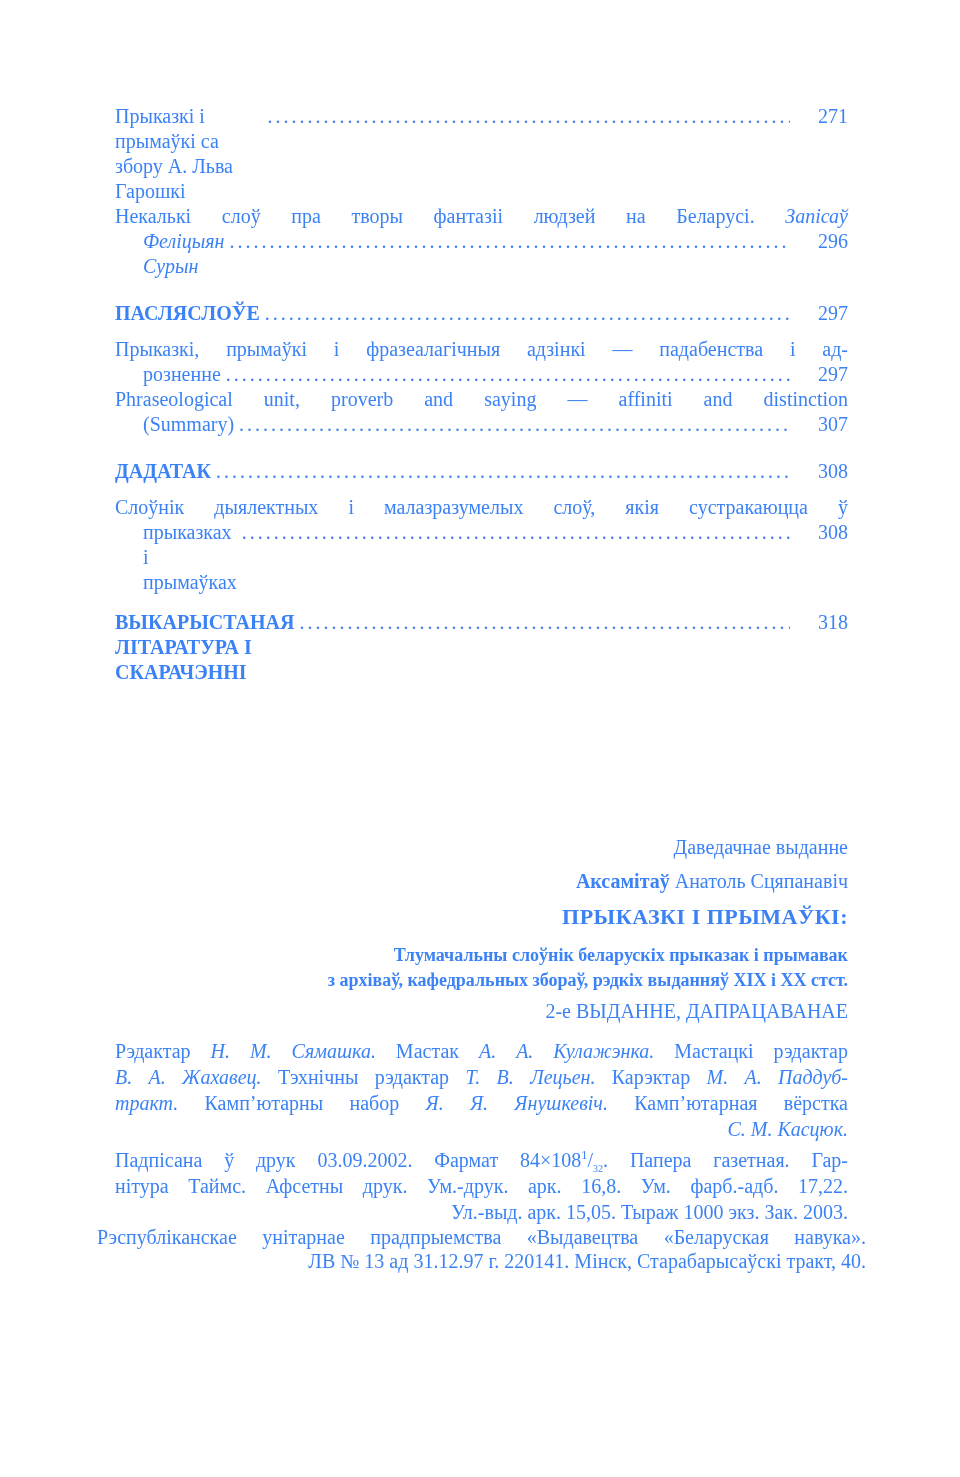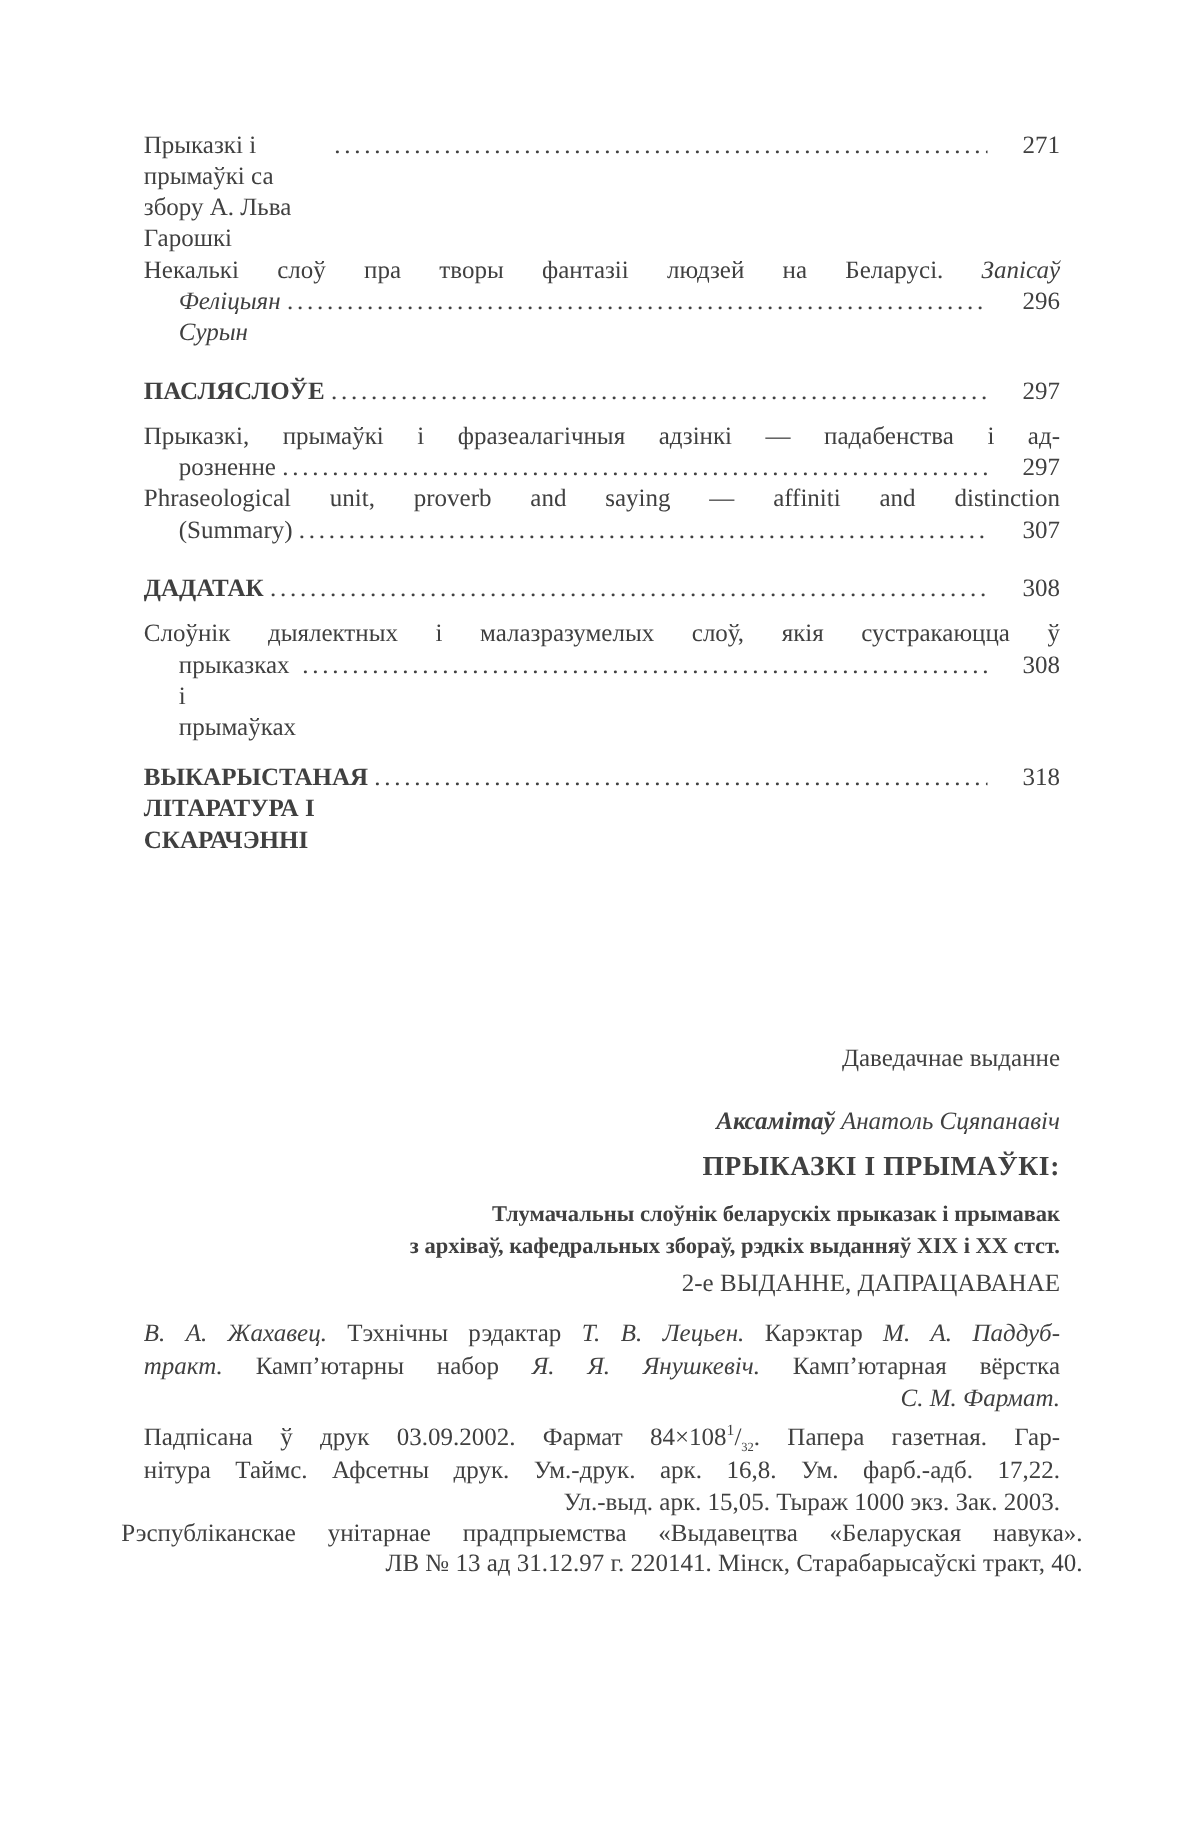--- a/index.html
+++ b/index.html
@@ -1,18 +1,18 @@
 <!DOCTYPE html>
 <html><head>
 <meta charset="utf-8">
 <style>
   html,body{margin:0;padding:0;background:#ffffff;}
   .page{
     position:relative;width:960px;height:1301px;background:#ffffff;
-    color:#404040;font-family:"Liberation Serif","DejaVu Serif",serif;
+    color:#3b82f6;font-family:"Liberation Serif","DejaVu Serif",serif;
     font-size:20px;overflow:hidden;
   }
   .b{font-weight:700;}
   .it{font-style:italic;}
   .sup{vertical-align:super;font-size:12.5px;line-height:0;}
   .sub{vertical-align:sub;font-size:10px;line-height:0;}
 
   
   .toc{position:absolute;left:115px;top:104px;width:733px;}
   .row{display:flex;align-items:baseline;line-height:25px;}
@@ -25,21 +25,21 @@
   .gap-lg{margin-top:22px;}
   .gap-md{margin-top:11px;}
   .gap-sm{margin-top:15px;}
 
   
   .colophon{position:absolute;left:115px;top:835px;width:733px;}
   .center{text-align:right;}
   .just{text-align:justify;text-align-last:justify;}
   .cline{line-height:26px;}
   .edition-type{line-height:24px;}
-  .author{margin-top:26px;line-height:24px;font-style:italic;}
+  .author{margin-top:10px;line-height:24px;}
   .title{margin:9px 0 0 0;font-size:22px;font-weight:700;line-height:30px;letter-spacing:.5px;}
   .subtitle{margin-top:11px;font-weight:700;font-size:18px;line-height:25px;}
   .edition-note{margin-top:6px;line-height:24px;}
   .staff{margin-top:15px;}
   .print{margin-top:5px;}
   .publisher{}
   .printer{margin-top:8px;}
   .wide{margin-left:-18px;width:769px;}
   .publisher .cline,.printer .cline{line-height:24px;}
 </style>
@@ -103,23 +103,24 @@
     <h1 class="center title">ПРЫКАЗКІ І ПРЫМАЎКІ:</h1>
 
     <div class="subtitle">
       <div class="center">Тлумачальны слоўнік беларускіх прыказак і прымавак</div>
       <div class="center">з архіваў, кафедральных збораў, рэдкіх выданняў XIX і XX стст.</div>
     </div>
 
     <div class="center edition-note">2-е ВЫДАННЕ, ДАПРАЦАВАНАЕ</div>
 
     <div class="staff" id="staff">
+        <div class="cline just"><span>Рэдактар </span><span class="it">Н. М. Сямашка.</span><span> Мастак </span><span class="it">А. А. Кулажэнка.</span><span> Мастацкі рэдактар</span></div>
         <div class="cline just"><span class="it">В. А. Жахавец.</span><span> Тэхнічны рэдактар </span><span class="it">Т. В. Лецьен.</span><span> Карэктар </span><span class="it">М. А. Паддуб-</span></div>
         <div class="cline just"><span class="it">тракт.</span><span> Камп’ютарны набор </span><span class="it">Я. Я. Янушкевіч.</span><span> Камп’ютарная вёрстка</span></div>
-        <div class="cline center"><span class="it">С. М. Фармат.</span></div>
+        <div class="cline center"><span class="it">С. М. Касцюк.</span></div>
       </div>
     <div class="print" id="print">
         <div class="cline just"><span>Падпісана ў друк 03.09.2002. Фармат 84×108</span><span class="sup">1</span><span>/</span><span class="sub">32</span><span>. Папера газетная. Гар-</span></div>
         <div class="cline just"><span>нітура Таймс. Афсетны друк. Ум.-друк. арк. 16,8. Ум. фарб.-адб. 17,22.</span></div>
         <div class="cline center"><span>Ул.-выд. арк. 15,05. Тыраж 1000 экз. Зак. 2003.</span></div>
       </div>
     <div class="publisher wide" id="publisher">
         <div class="cline just"><span>Рэспубліканскае унітарнае прадпрыемства «Выдавецтва «Беларуская навука».</span></div>
         <div class="cline center"><span>ЛВ № 13 ад 31.12.97 г. 220141. Мінск, Старабарысаўскі тракт, 40.</span></div>
       </div>

